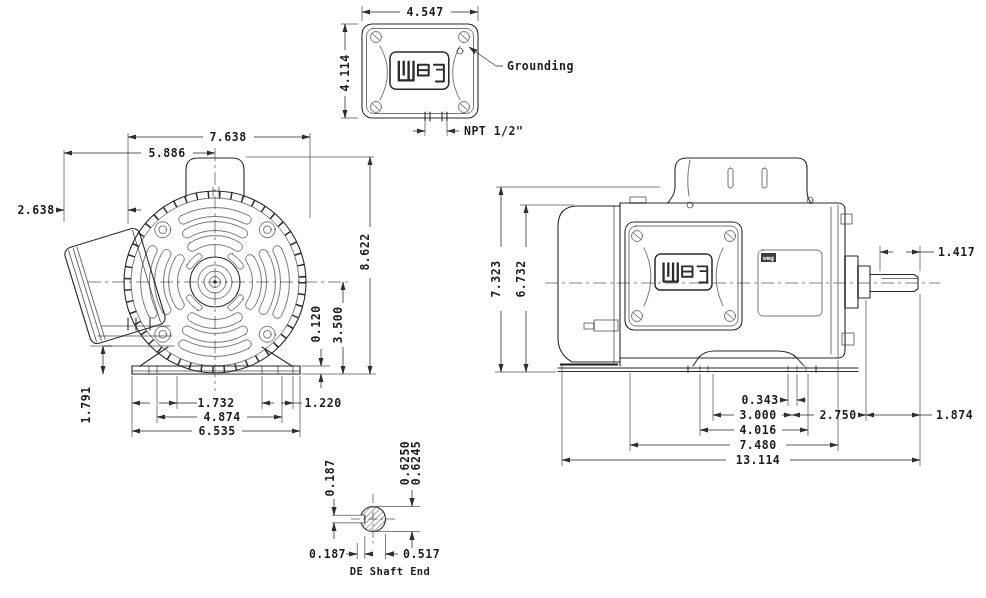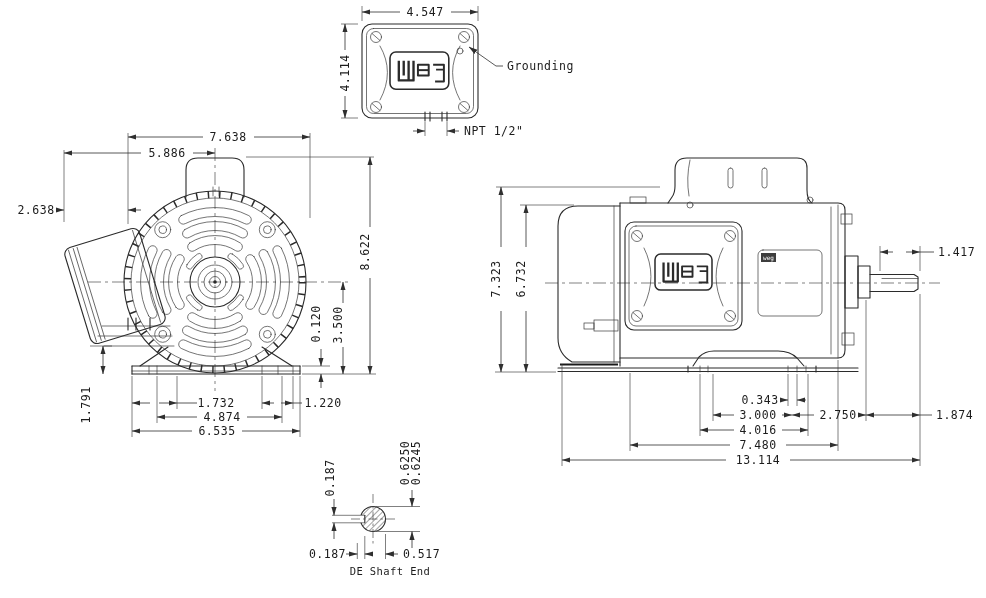--- a/index.html
+++ b/index.html
@@ -1,16 +1,16 @@
 <!DOCTYPE html>
 <html><head>
 <meta charset="utf-8">
 <style>
   html,body{margin:0;padding:0;background:#fff;}
-  .stage{width:986px;height:598px;background:#ffffff;position:relative;font-family:"DejaVu Sans Mono", monospace;}
+  .stage{width:986px;height:598px;background:#ffffff;position:relative;font-family:"DejaVu Sans Mono", monospace;font-weight:bold;}
   svg{display:block;}
   .ln{stroke:#2b2b2b;stroke-width:1.1;fill:none;stroke-linecap:round;stroke-linejoin:round;}
   .thin{stroke:#3a3a3a;stroke-width:0.7;fill:none;stroke-linecap:round;}
   .thick{stroke:#1a1a1a;stroke-width:2.2;fill:none;}
   .ext{stroke:#3a3a3a;stroke-width:0.65;fill:none;}
   .dim{stroke:#2f2f2f;stroke-width:0.8;fill:none;}
   .cl{stroke:#4a4a4a;stroke-width:0.7;fill:none;stroke-dasharray:13 4 3 4;}
   .cls{stroke:#4a4a4a;stroke-width:0.7;fill:none;stroke-dasharray:9 3 2.5 3;}
   .txt{font-family:"DejaVu Sans Mono", monospace;font-size:11.5px;fill:#1c1c1c;letter-spacing:0.5px;}
   .txts{font-family:"DejaVu Sans Mono", monospace;font-size:10.5px;fill:#1c1c1c;letter-spacing:0.4px;}

